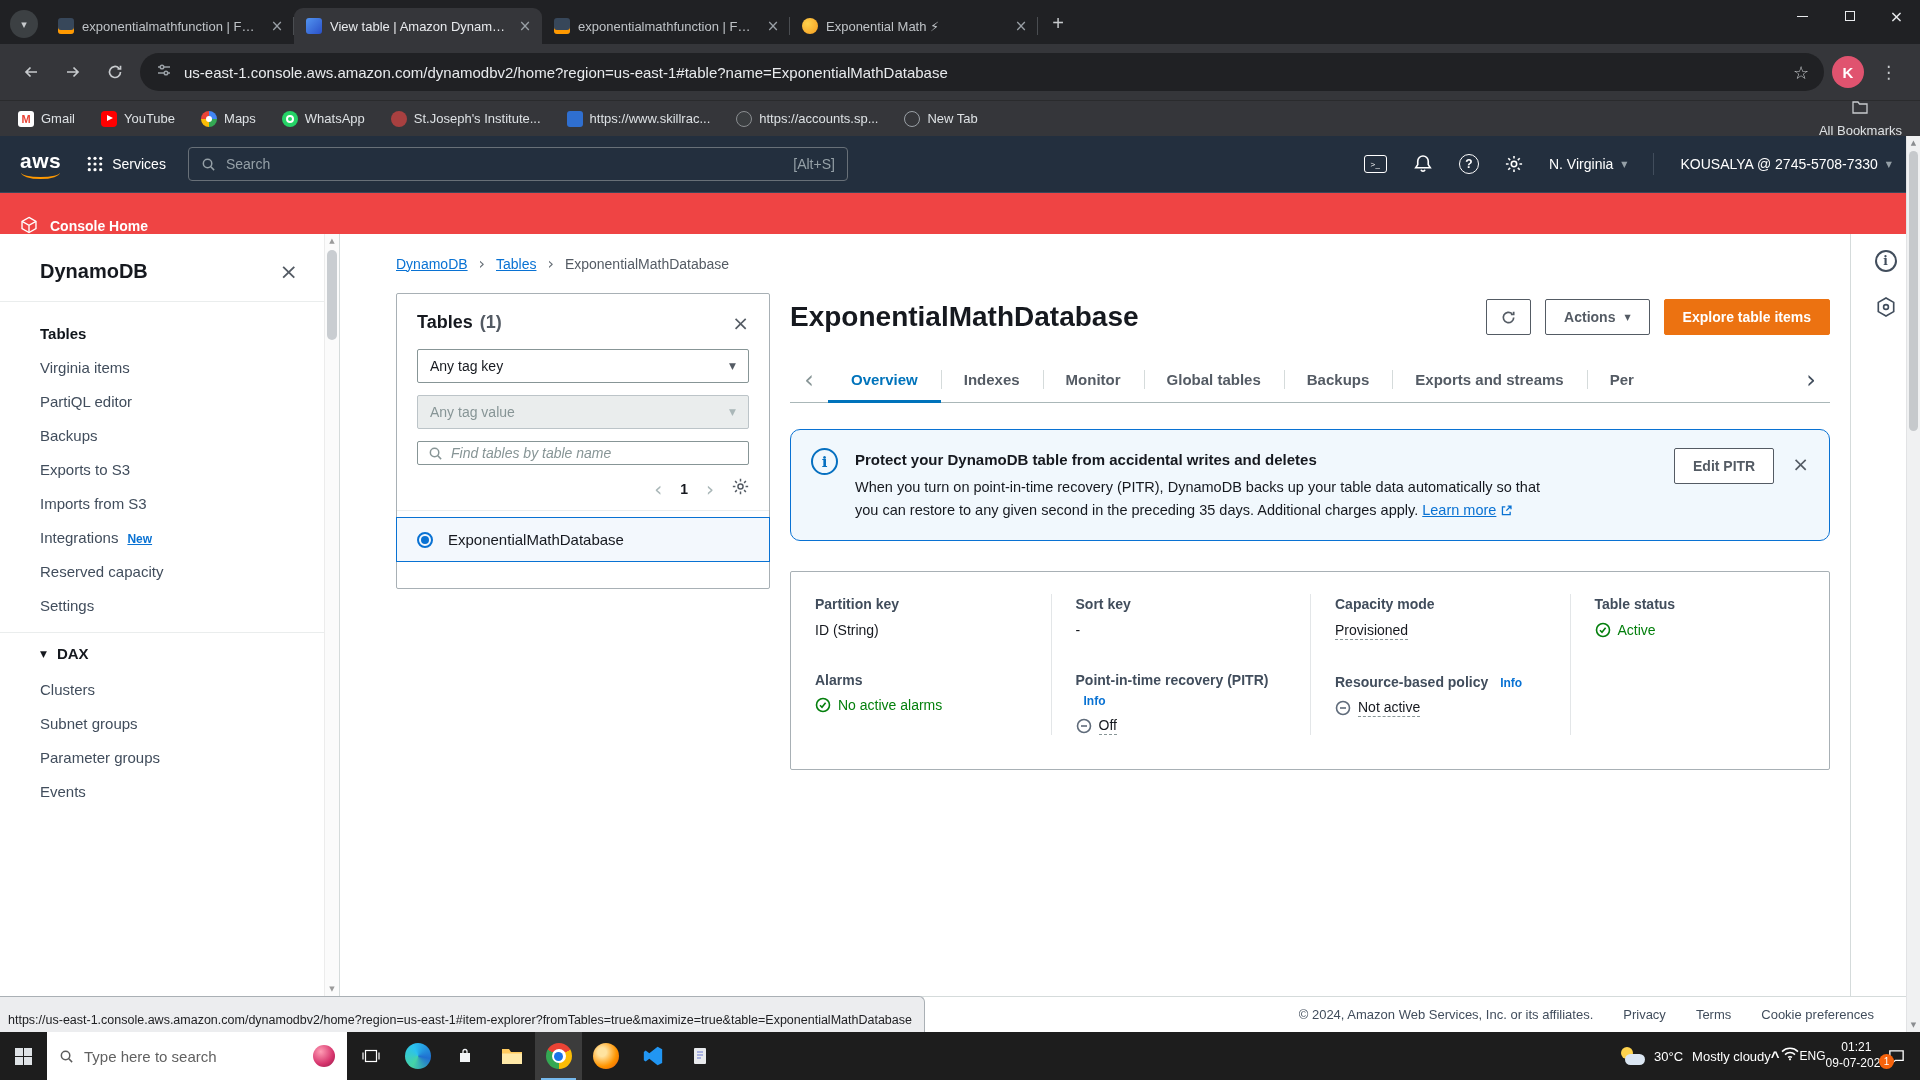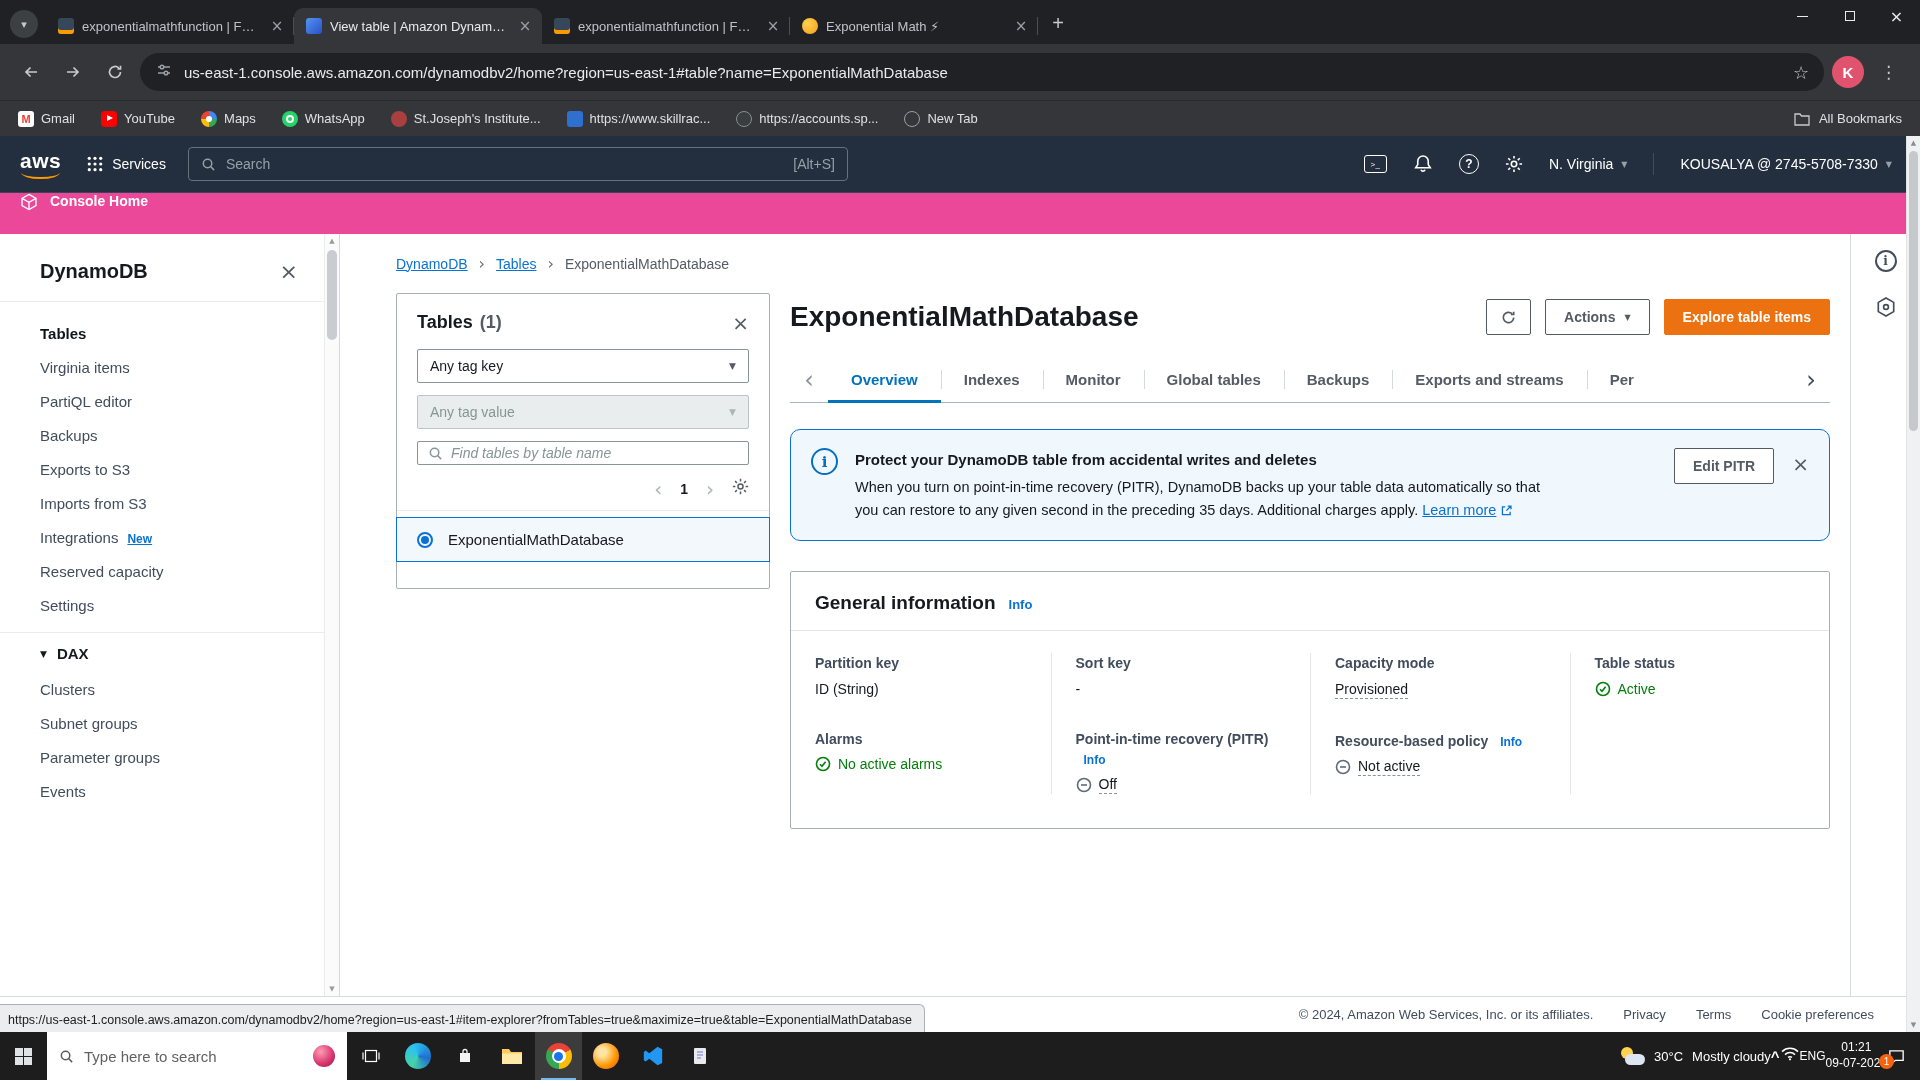--- a/index.html
+++ b/index.html
@@ -46,21 +46,21 @@
   .bi-youtube { background:#f00; border-radius:4px; }
   .bi-youtube::after { content:""; position:absolute; left:6px; top:4.5px; border-left:6px solid #fff; border-top:3.5px solid transparent; border-bottom:3.5px solid transparent; }
   .bi-maps { background:conic-gradient(#4285f4 0 25%, #34a853 0 50%, #fbbc05 0 75%, #ea4335 0); border-radius:50%; }
   .bi-maps::after { content:""; position:absolute; inset:5px; background:#fff; border-radius:50%; }
   .bi-wa { background:#25d366; border-radius:50%; }
   .bi-wa::after { content:""; position:absolute; inset:4px; border:2px solid #fff; border-radius:50%; }
   .bi-school { background:#a84040; border-radius:50%; }
   .bi-skill { background:#2f6fd0; border-radius:3px; }
   .bi-accounts { background:#3a3d40; border:1px solid #8a8d90; border-radius:50%; }
   .bi-globe { border:1.5px solid #9aa0a6; border-radius:50%; }
-  .all-bm { margin-left:auto; display:flex; gap:9px; align-items:center; }
+  .all-bm { margin-left:auto; display:flex; gap:9px; align-items:center;flex-direction:column; }
 
   
   .awsbar { height:56px; background:#232f3e; display:flex; align-items:center; padding:0 28px 0 18px; gap:22px; color:#fff; flex:none; }
   .aws-logo { font-weight:700; font-size:21px; letter-spacing:.5px; position:relative; padding:0 4px 6px 2px; }
   .aws-logo::after { content:""; position:absolute; left:3px; right:5px; bottom:0; height:7px; border-bottom:2.5px solid #ff9900; border-radius:0 0 70% 70% / 0 0 100% 100%; }
   .services { display:flex; align-items:center; gap:9px; font-size:14px; }
   .aws-search { width:660px; height:34px; border:1px solid #687078; border-radius:4px; display:flex; align-items:center; gap:10px; padding:0 12px; color:#95a0a7; }
   .aws-search input { flex:1; background:transparent; border:none; outline:none; color:#fff; font-size:14px; font-family:inherit; }
   .aws-search input::placeholder { color:#95a0a7; }
   .shortcut { color:#95a0a7; font-size:14px; }
@@ -68,21 +68,21 @@
   .hdr-ic { color:#fff; display:flex; align-items:center; justify-content:center; }
   .shell-ic { width:23px; height:18px; border:1.5px solid #fff; border-radius:3px; display:flex; align-items:center; justify-content:center; }
   .shell-ic::before { content:">_"; font-size:8px; letter-spacing:.5px; }
   .help-ic { width:20px; height:20px; border:1.6px solid #fff; border-radius:50%; display:flex; align-items:center; justify-content:center; }
   .help-ic::before { content:"?"; font-size:12px; font-weight:700; }
   .hdr-menu { display:flex; align-items:center; gap:8px; font-size:14px; white-space:nowrap; }
   .caret { font-size:8px; color:#95a0a7; }
   .vdiv { width:1px; height:22px; background:#414d5c; }
 
   
-  .console-home { height:42px; background:#ec4899; border-top:1px solid #39465a; display:flex; align-items:flex-start; gap:12px; padding:0 20px; color:#fff; font-size:14px; font-weight:700; flex:none; }
+  .console-home { height:42px; background:#ef4444; border-top:1px solid #39465a; display:flex; align-items:flex-end; gap:12px; padding:0 20px; color:#fff; font-size:14px; font-weight:700; flex:none; }
 
   
   .app { flex:1; display:flex; min-height:0; background:#fff; }
 
   .sidenav { width:340px; border-right:1px solid #d5dbdb; display:flex; flex:none; }
   .sidenav-content { flex:1; padding-top:26px; overflow:hidden; }
   .sidenav-head { display:flex; align-items:center; justify-content:space-between; padding:0 26px 18px 40px; }
   .sidenav-title { font-size:20px; font-weight:700; }
   .x-btn { font-size:22px; color:#545b64; line-height:1; }
   .sn-divider { border-top:1px solid #eaeded; }
@@ -169,21 +169,21 @@
   .right-rail { width:70px; flex:none; border-left:1px solid #d5dbdb; background:#fff; display:flex; flex-direction:column; align-items:center; padding-top:16px; gap:24px; }
   .rail-info { width:22px; height:22px; border:2px solid #414d5c; border-radius:50%; color:#414d5c; display:flex; align-items:center; justify-content:center; font-weight:700; font-size:12px; font-family:"DejaVu Serif",serif; }
   .page-scrollbar { position:fixed; right:0; top:136px; bottom:48px; width:14px; background:#f0f1f2; border-left:1px solid #e2e3e5; z-index:40; }
   .ps-arrow { position:absolute; left:0; right:0; text-align:center; font-size:7px; color:#8a8d90; }
   .ps-thumb { position:absolute; top:15px; left:2px; right:2px; height:280px; background:#c6c9cc; border-radius:7px; }
 
   
   .aws-footer { height:36px; flex:none; border-top:1px solid #d5dbdb; background:#fff; display:flex; align-items:center; gap:30px; padding-right:46px; font-size:13px; color:#414d5c; }
   .footer-copy { margin-left:auto; }
   .footer-link { color:#414d5c; text-decoration:none; }
-  .status-bubble { position:fixed; left:0; bottom:48px; z-index:50; background:#ecedef; border:1px solid #aab0b5; border-left:none; border-bottom:none; border-top-right-radius:6px; padding:8px 12px 5px 8px; font-size:12.5px; color:#202124; white-space:nowrap;margin-top:32px; }
+  .status-bubble { position:fixed; left:0; bottom:48px; z-index:50; background:#ecedef; border:1px solid #aab0b5; border-left:none; border-bottom:none; border-top-right-radius:6px; padding:16px 12px 5px 8px; font-size:12.5px; color:#202124; white-space:nowrap;margin-top:32px; }
 
   
   .taskbar { height:48px; flex:none; background:#1d1d1d; display:flex; align-items:stretch; color:#fff; }
   .tb-btn { width:47px; display:flex; align-items:center; justify-content:center; position:relative; flex:none; }
   .win-logo { width:17px; height:17px; display:grid; grid-template-columns:8px 8px; grid-template-rows:8px 8px; gap:1px; }
   .win-logo span { background:#dfe3e6; }
   .tb-search { width:300px; background:#fff; display:flex; align-items:center; gap:10px; padding:0 12px; color:#616161; font-size:15px; flex:none; }
   .tb-search-text { flex:1; white-space:nowrap; overflow:hidden; }
   .highlight-ic { width:22px; height:22px; border-radius:50%; background:radial-gradient(circle at 35% 30%, #ff9db5, #d6336c 60%, #8e1b47); flex:none; }
   .tb-btn.active-app { background:rgba(255,255,255,.14); }
@@ -516,24 +516,20 @@
                 </svg>
             </a>
           </div>
           <div class="flash-actions">
             <span class="btn">Edit PITR</span>
             <span class="x-btn glyph">×</span>
           </div>
         </div>
 
         <div class="gi-card">
-          <div class="gi-head">
-            <span class="gi-title">General information</span>
-            <a class="info-link">Info</a>
-          </div>
           <div class="gi-body">
             <div class="gi-col">
               <div class="kv">
                 <div class="kv-label">Partition key</div>
                 <div class="kv-value">ID (String)</div>
               </div>
               <div class="kv">
                 <div class="kv-label">Alarms</div>
                 <div class="kv-value green">
                   <svg width="16" height="16" viewBox="0 0 16 16" fill="none" stroke="#037f0c" stroke-width="1.6">

